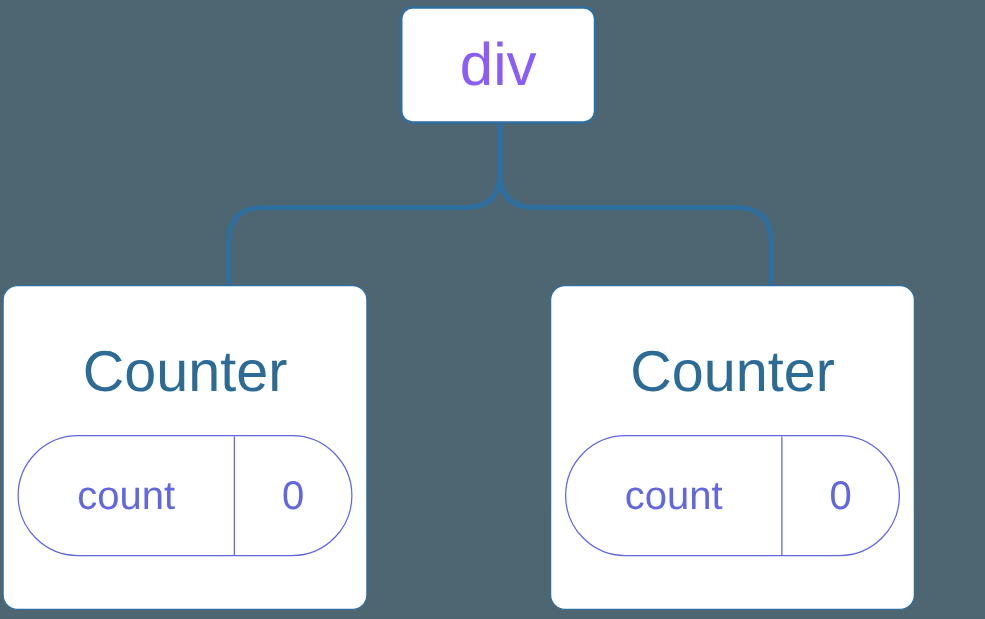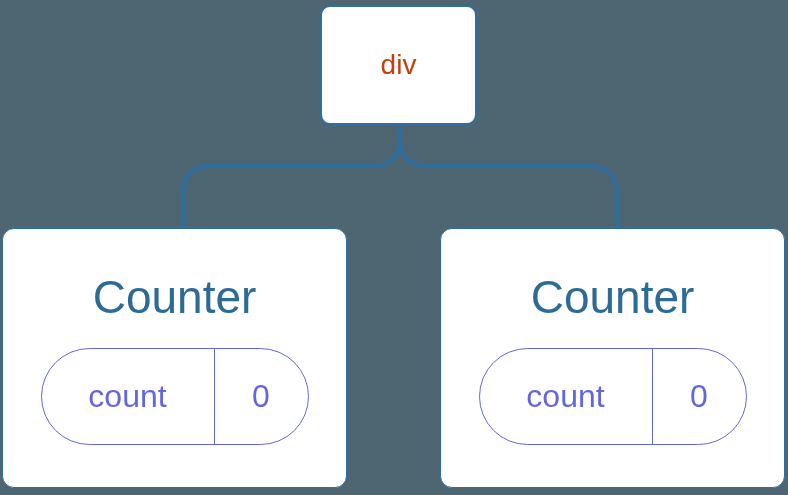--- a/index.html
+++ b/index.html
@@ -25,35 +25,35 @@
   .connector-svg path {
     fill: none;
     stroke: #2E6F9F;
     stroke-width: 4;
   }
   .root-node {
     position: absolute;
     left: 320px;
     top: 5px;
     width: 157px;
-    height: 120px;
+    height: 94px;
     background: #FFFFFF;
     border: 2.5px solid #2E6F9F;
     border-radius: 10px;
     box-sizing: border-box;
     display: flex;
     align-items: center;
     justify-content: center;
-    font-size: 28px;
-    color: #c2410c;
+    font-size: 48px;
+    color: #8b5cf6;
   }
   .card {
     position: absolute;
     top: 228px;
-    width: 345px;
+    width: 292px;
     height: 260px;
     background: #FFFFFF;
     border: 1.5px solid #2E6F9F;
     border-radius: 12px;
     box-sizing: border-box;
     padding-left: 16px;
   }
   .card.left  { left: 2px; }
   .card.right { left: 440px; }
   .card-title {

